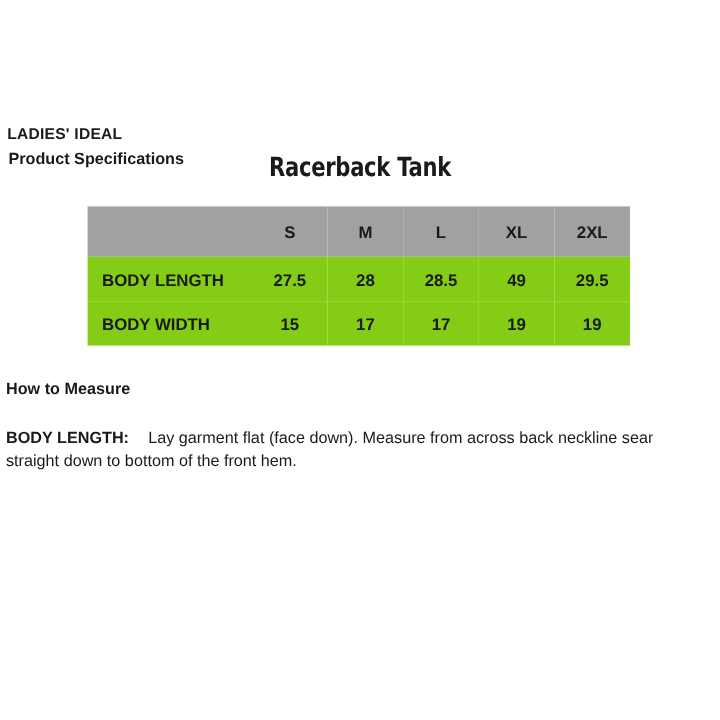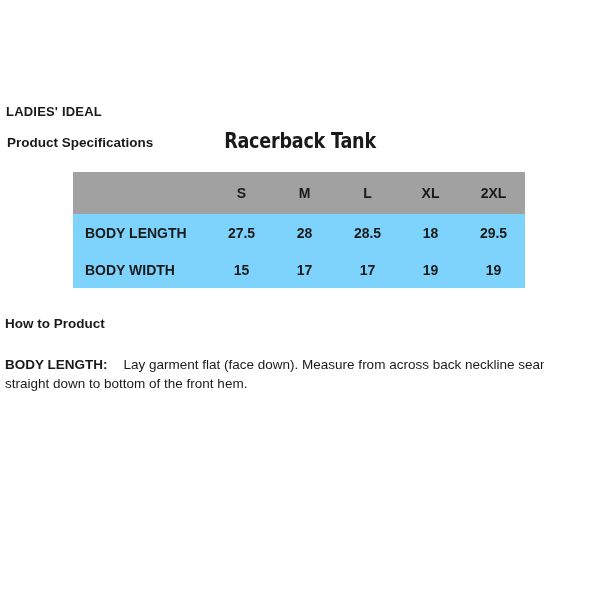--- a/index.html
+++ b/index.html
@@ -20,21 +20,21 @@
     position: absolute;
     left: 6px;
     top: 104px;
     font-size: 13px;
     font-weight: bold;
     letter-spacing: 0.2px;
   }
   .spec-label {
     position: absolute;
     left: 7px;
-    top: 135px;
+    top: 125px;
     font-size: 13.5px;
     font-weight: bold;
   }
   .product-title {
     position: absolute;
     left: 300px;
     top: 128px;
     font-family: "DejaVu Sans", sans-serif;
     font-size: 22px;
     font-weight: bold;
@@ -56,21 +56,21 @@
     font-weight: bold;
     text-align: center;
     padding: 0;
     color: #1a1a1a;
   }
   .size-table thead tr {
     background: #a1a1a1;
     height: 42px;
   }
   .size-table tbody tr {
-    background: #7dd3fc;
+    background: #84cc16;
     height: 37px;
   }
   .size-table .label-col {
     width: 125px;
     text-align: left;
     padding-left: 12px;
   }
   .how-heading {
     position: absolute;
     left: 5px;
@@ -115,35 +115,35 @@
         <th>XL</th>
         <th>2XL</th>
       </tr>
     </thead>
     <tbody>
       <tr>
         <td class="label-col">BODY LENGTH</td>
         <td>27.5</td>
         <td>28</td>
         <td>28.5</td>
-        <td>18</td>
+        <td>49</td>
         <td>29.5</td>
       </tr>
       <tr>
         <td class="label-col">BODY WIDTH</td>
         <td>15</td>
         <td>17</td>
         <td>17</td>
         <td>19</td>
         <td>19</td>
       </tr>
     </tbody>
   </table>
 
-  <div class="how-heading">How to Product</div>
+  <div class="how-heading">How to Measure</div>
 
   <div class="measure-block">
     <p class="measure-item">
       <span class="measure-term">BODY LENGTH:</span><span>Lay garment flat (face down). Measure from across back neckline seam straight down to bottom of the front hem.</span>
     </p>
   </div>
 
 </div>
 
 </body></html>

